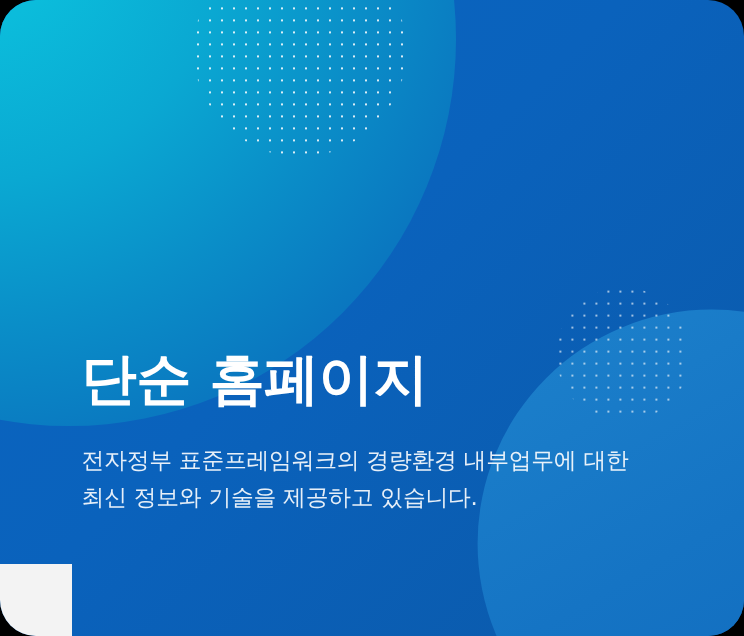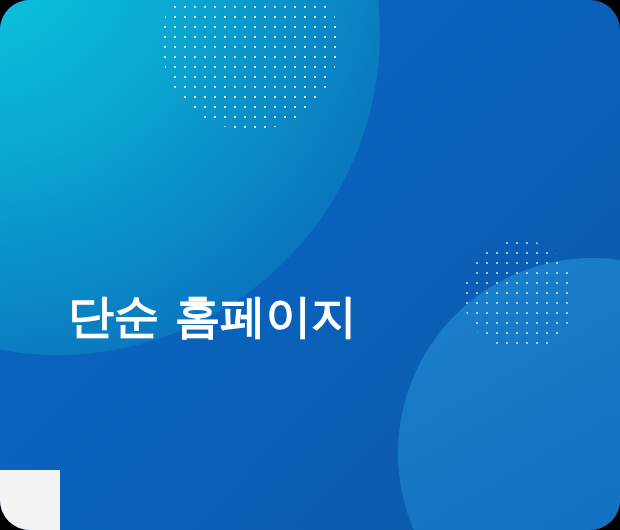--- a/index.html
+++ b/index.html
@@ -135,15 +135,19 @@
 
   <div class="blob blob-cyan"></div>
   <div class="blob blob-lightblue"></div>
 
   <div class="dots dots-top"></div>
   <div class="dots dots-right"></div>
 
   <div class="content">
     <h1 class="hero-title">단순 홈페이지</h1>
 
+    <p class="hero-desc">
+      <span class="line">전자정부 표준프레임워크의 경량환경 내부업무에 대한</span>
+      <span class="line">최신 정보와 기술을 제공하고 있습니다.</span>
+    </p>
   </div>
 
 </div>
 
 </body></html>

